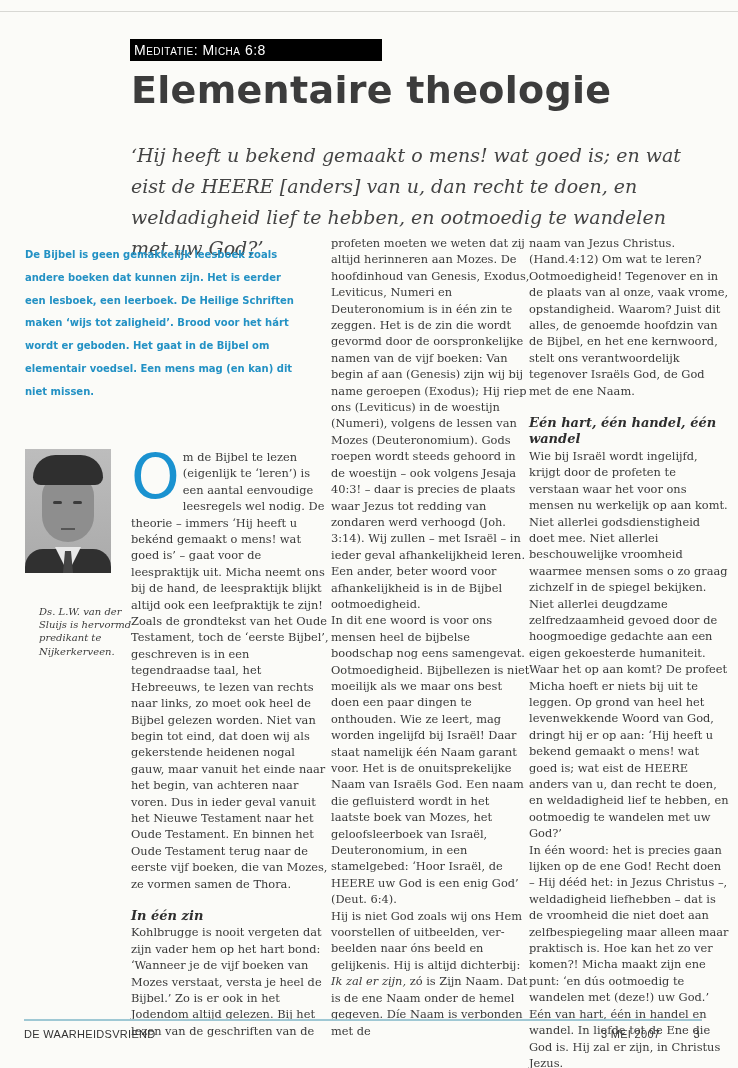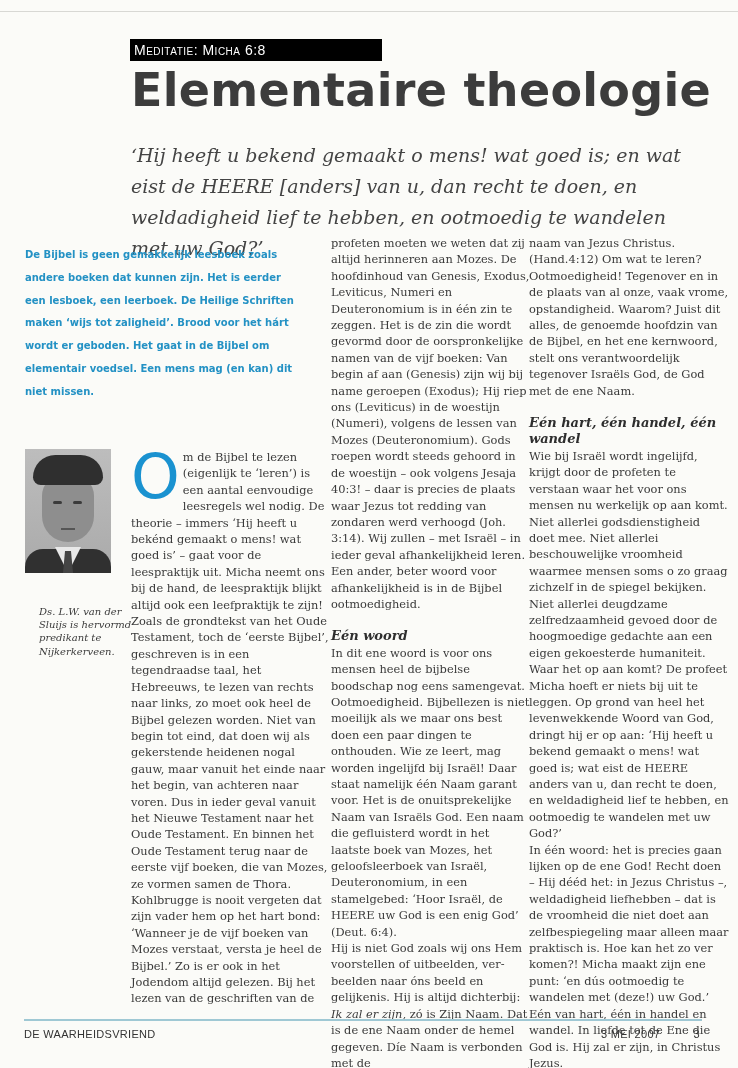--- a/index.html
+++ b/index.html
@@ -10,21 +10,21 @@
   }
   .top-rule { position: absolute; left: 0; right: 0; top: 11px; height: 1px; background: #d8d8d4; }
   .kicker {
     position: absolute; left: 130px; top: 39px; width: 252px; height: 22px;
     background: #000000; color: #fff;
     font-family: "Liberation Sans", sans-serif; font-size: 14px; letter-spacing: 0.5px;
     line-height: 22px; padding-left: 4px; box-sizing: border-box; font-variant: small-caps;
   }
   .title {
     position: absolute; left: 131px; top: 64px; margin: 0;
-    font-family: "DejaVu Sans", sans-serif; font-weight: bold; font-size: 46px;
+    font-family: "DejaVu Sans", sans-serif; font-weight: bold; font-size: 38px;
     color: #3c3c3c; letter-spacing: 0.3px; line-height: 52px;
   }
   .quote {
     position: absolute; left: 131px; top: 140px; width: 560px; margin: 0;
     font-family: "DejaVu Serif", serif; font-style: italic; font-size: 19px;
     line-height: 31px; color: #444;
   }
   .intro {
     position: absolute; left: 25px; top: 244px; width: 270px; margin: 0;
     font-family: "DejaVu Sans", sans-serif; font-weight: bold; font-size: 10px;
@@ -83,26 +83,26 @@
   <div class="face"></div>
   <div class="hair" style="height:30px;"></div>
   <div class="eye" style="left:28px;"></div>
   <div class="eye" style="left:48px;"></div>
   <div class="mouth"></div>
 </div>
 <p class="caption">Ds. L.W. van der Sluijs is hervormd predikant te Nijkerkerveen.</p>
 
 <div class="col col1">
   <p><span class="dropcap">O</span><span>m de Bijbel te lezen (eigenlijk te ‘leren’) is een aantal eenvoudige leesregels wel nodig. De theorie – immers ‘Hij heeft u bekénd gemaakt o mens! wat goed is’ – gaat voor de leespraktijk uit. Micha neemt ons bij de hand, de leespraktijk blijkt altijd ook een leefpraktijk te zijn! Zoals de grondtekst van het Oude Testament, toch de ‘eerste Bijbel’, geschreven is in een tegendraadse taal, het Hebreeuws, te lezen van rechts naar links, zo moet ook heel de Bijbel gelezen worden. Niet van begin tot eind, dat doen wij als gekerstende heidenen nogal gauw, maar vanuit het einde naar het begin, van achteren naar voren. Dus in ieder geval vanuit het Nieuwe Testament naar het Oude Testament. En binnen het Oude Testament terug naar de eerste vijf boeken, die van Mozes, ze vormen samen de Thora.</span></p>
+  <h3>In één zin</h3>
   <p>Kohlbrugge is nooit vergeten dat zijn vader hem op het hart bond: ‘Wanneer je de vijf boeken van Mozes verstaat, versta je heel de Bijbel.’ Zo is er ook in het Jodendom altijd gelezen. Bij het lezen van de geschriften van de</p>
 </div>
 
 <div class="col col2">
   <p>profeten moeten we weten dat zij altijd herinneren aan Mozes. De hoofdinhoud van Genesis, Exodus, Leviticus, Numeri en Deuteronomium is in één zin te zeggen. Het is de zin die wordt gevormd door de oorspronkelijke namen van de vijf boeken: Van begin af aan (Genesis) zijn wij bij name geroepen (Exodus); Hij riep ons (Leviticus) in de woestijn (Numeri), volgens de lessen van Mozes (Deuteronomium). Gods roepen wordt steeds gehoord in de woestijn – ook volgens Jesaja 40:3! – daar is precies de plaats waar Jezus tot redding van zondaren werd verhoogd (Joh. 3:14). Wij zullen – met Israël – in ieder geval afhankelijkheid leren. Een ander, beter woord voor afhankelijkheid is in de Bijbel ootmoedigheid.</p>
-  <h3>Eén woord</h3>
   <p>In dit ene woord is voor ons mensen heel de bijbelse boodschap nog eens samengevat. Ootmoedigheid. Bijbellezen is niet moeilijk als we maar ons best doen een paar dingen te onthouden. Wie ze leert, mag worden ingelijfd bij Israël! Daar staat namelijk één Naam garant voor. Het is de onuitsprekelijke Naam van Israëls God. Een naam die gefluisterd wordt in het laatste boek van Mozes, het geloofsleerboek van Israël, Deuteronomium, in een stamelgebed: ‘Hoor Israël, de HEERE uw God is een enig God’ (Deut. 6:4).</p>
   <p><span>Hij is niet God zoals wij ons Hem voorstellen of uitbeelden, ver-beelden naar óns beeld en gelijkenis. Hij is altijd dichterbij: </span><em>Ik zal er zijn,</em><span> zó is Zijn Naam. Dat is de ene Naam onder de hemel gegeven. Díe Naam is verbonden met de</span></p>
 </div>
 
 <div class="col col3">
   <p>naam van Jezus Christus. (Hand.4:12) Om wat te leren? Ootmoedigheid! Tegenover en in de plaats van al onze, vaak vrome, opstandigheid. Waarom? Juist dit alles, de genoemde hoofdzin van de Bijbel, en het ene kernwoord, stelt ons verantwoordelijk tegenover Israëls God, de God met de ene Naam.</p>
   <h3>Eén hart, één handel, één wandel</h3>
   <p>Wie bij Israël wordt ingelijfd, krijgt door de profeten te verstaan waar het voor ons mensen nu werkelijk op aan komt. Niet allerlei godsdienstigheid doet mee. Niet allerlei beschouwelijke vroomheid waarmee mensen soms o zo graag zichzelf in de spiegel bekijken. Niet allerlei deugdzame zelfredzaamheid gevoed door de hoogmoedige gedachte aan een eigen gekoesterde humaniteit. Waar het op aan komt? De profeet Micha hoeft er niets bij uit te leggen. Op grond van heel het levenwekkende Woord van God, dringt hij er op aan: ‘Hij heeft u bekend gemaakt o mens! wat goed is; wat eist de HEERE anders van u, dan recht te doen, en weldadigheid lief te hebben, en ootmoedig te wandelen met uw God?’</p>
   <p>In één woord: het is precies gaan lijken op de ene God! Recht doen – Hij dééd het: in Jezus Christus –, weldadigheid liefhebben – dat is de vroomheid die niet doet aan zelfbespiegeling maar alleen maar praktisch is. Hoe kan het zo ver komen?! Micha maakt zijn ene punt: ‘en dús ootmoedig te wandelen met (deze!) uw God.’ Eén van hart, één in handel en wandel. In liefde tot de Ene die God is. Hij zal er zijn, in Christus Jezus.</p>
 

